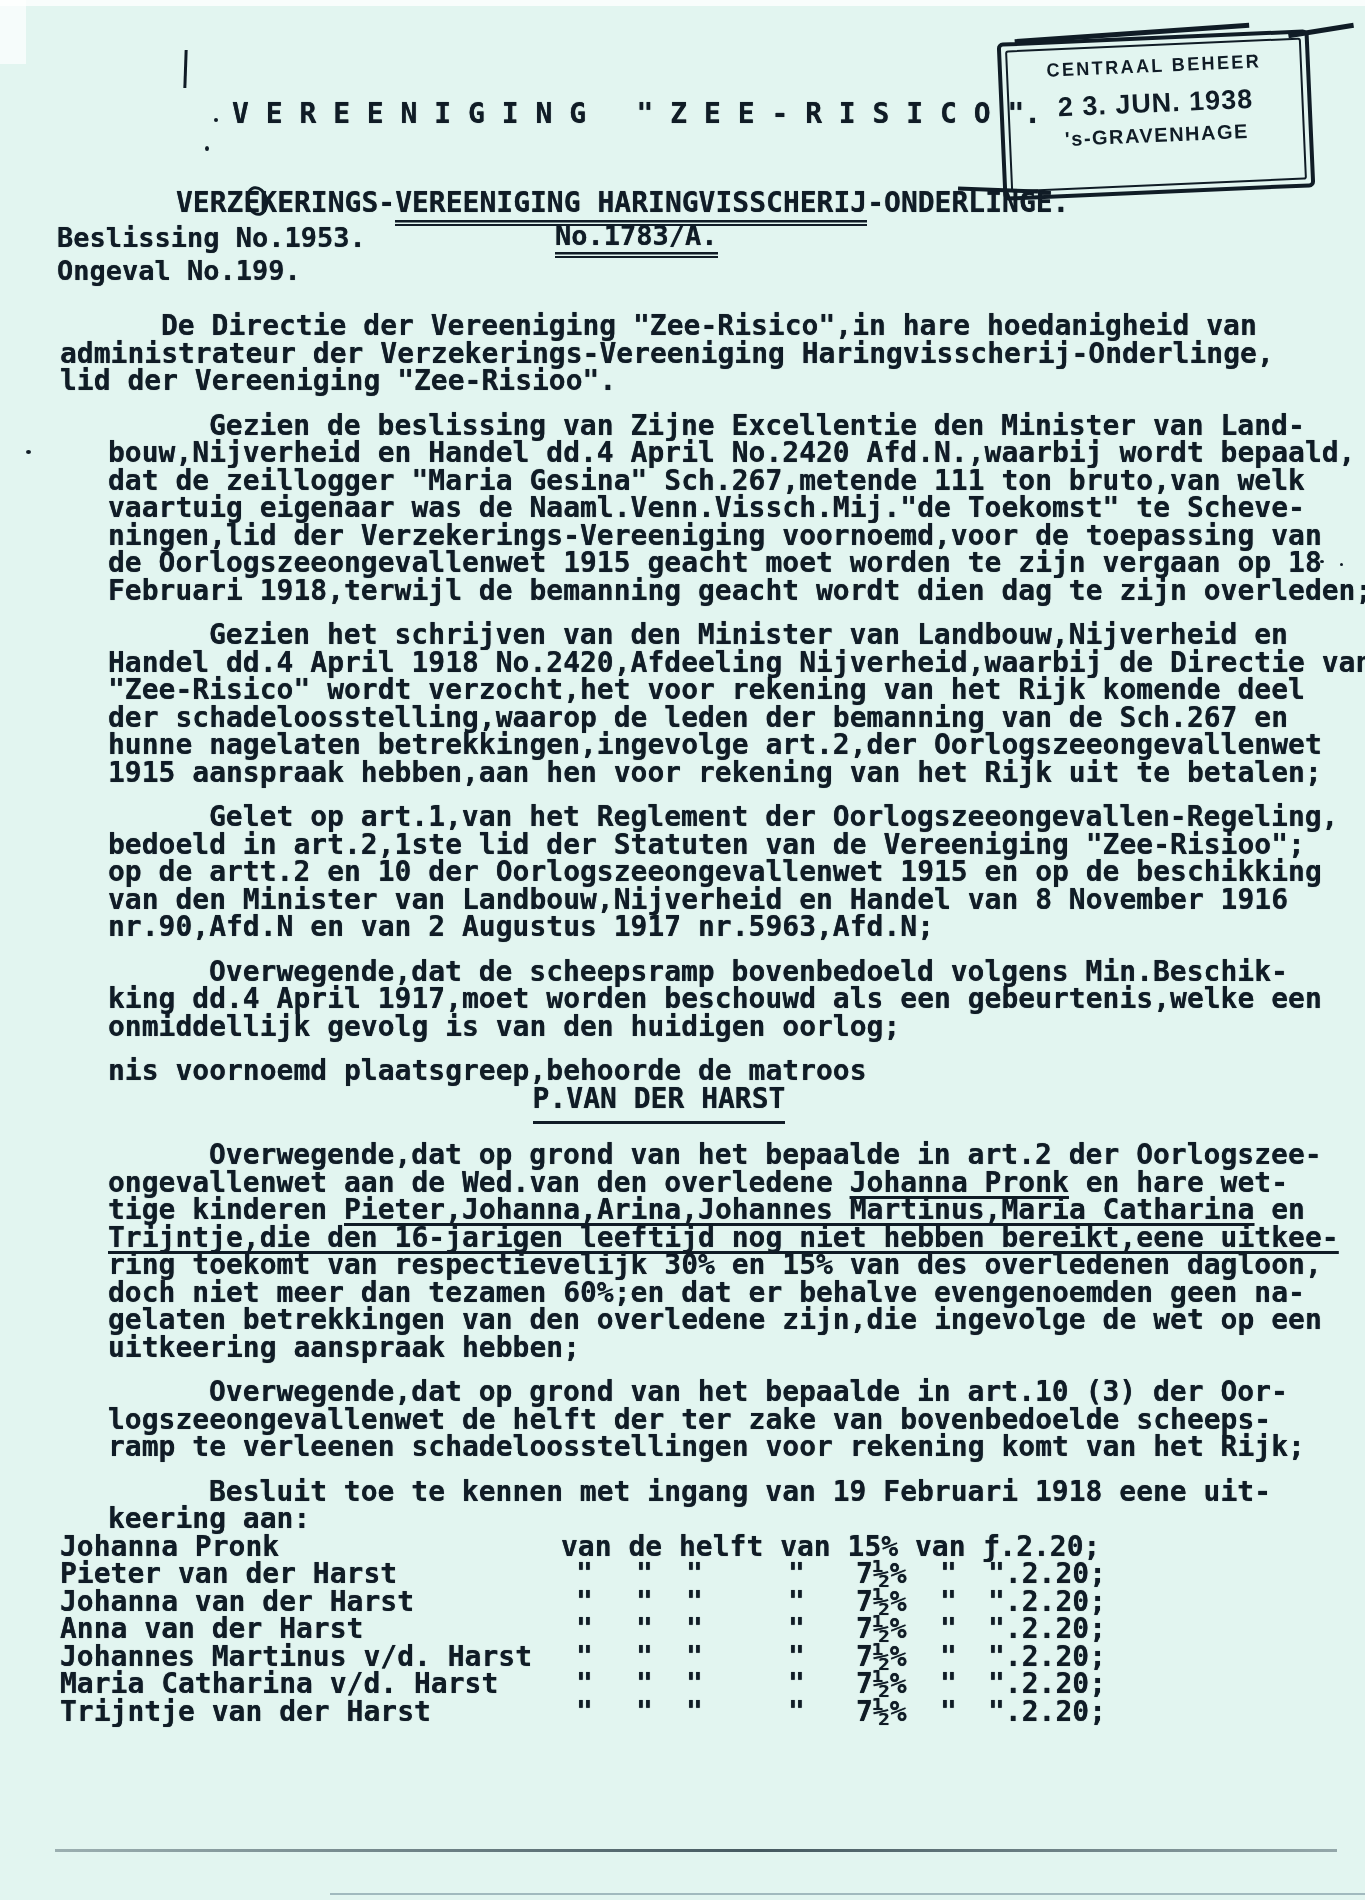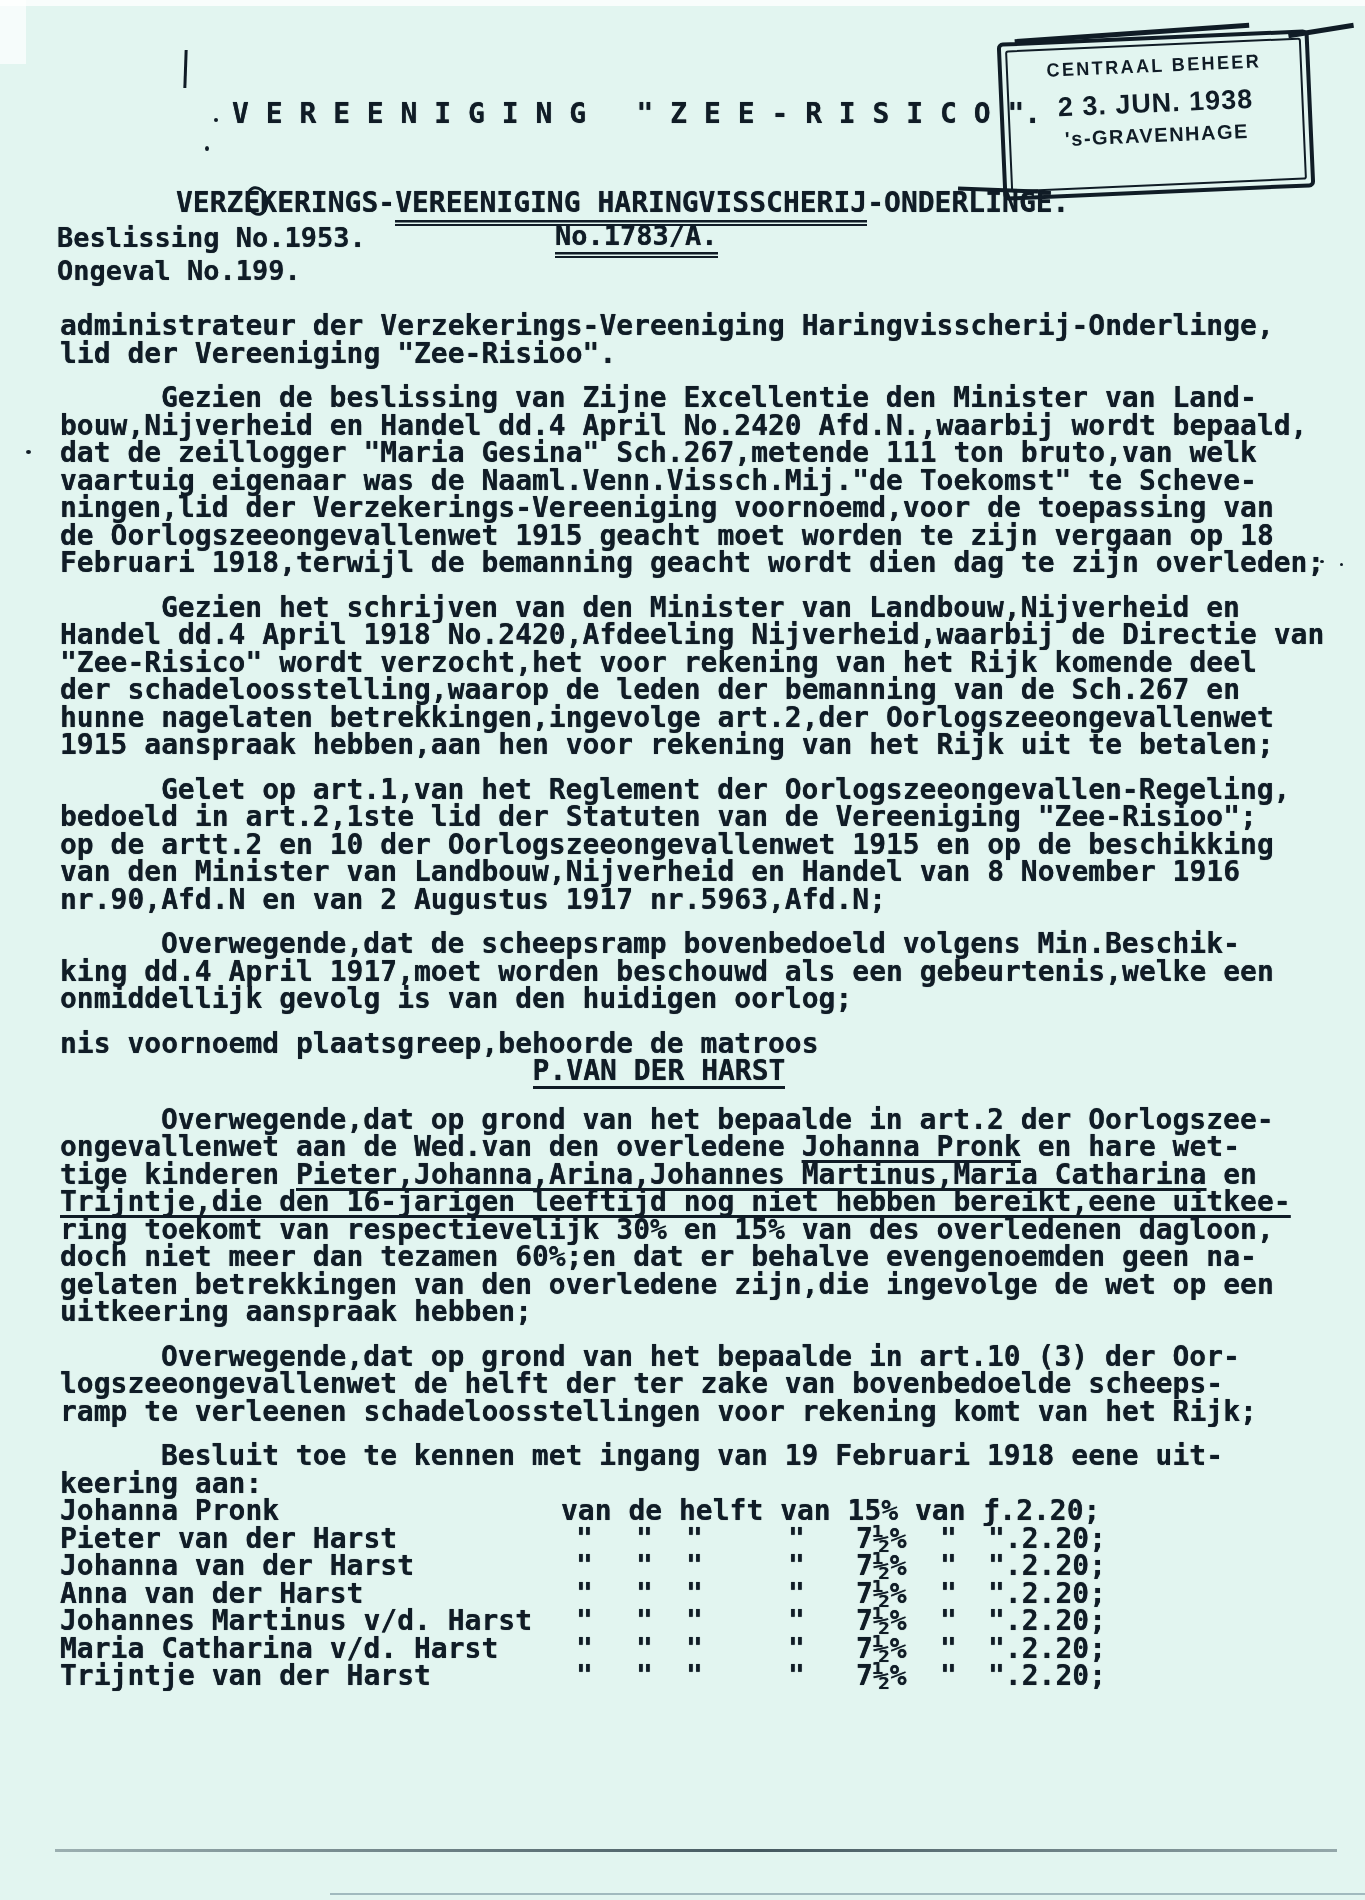--- a/index.html
+++ b/index.html
@@ -25,27 +25,27 @@
     display:inline-block; padding-bottom:7px;
     background-image:linear-gradient(#101c26,#101c26),linear-gradient(#101c26,#101c26);
     background-repeat:no-repeat;
     background-size:100% 2.5px,100% 2px;
     background-position:0 calc(100% - 4px),0 100%;
   }
   
   #doc-body { position:absolute; left:60px; top:312px; width:1260px; font-size:28px; }
   .line { line-height:27.5px; white-space:pre; }
   .ind { padding-left:101px; }
-  .blk.gap { margin-top:17px; }
+  .blk.gap { margin-top:17px;margin-left:48px; }
   .u {
     text-decoration:underline; text-decoration-thickness:2.5px;
     text-underline-offset:4px; text-decoration-skip-ink:none;
   }
   .center-name { display:flex; justify-content:center; padding-right:62px; line-height:27.5px; }
-  .center-name span { border-bottom:3.5px solid #101c26; padding-bottom:1px; white-space:pre; }
+  .center-name span { border-bottom:3.5px solid #101c26; padding-bottom:9px; white-space:pre; }
   
   .trow { position:relative; line-height:27.5px; white-space:pre; }
   .tcell { position:absolute; top:0; white-space:pre; }
   
   .stamp {
     position:absolute; left:1000px; top:36px; width:304px; height:150px;
     transform:rotate(-2.5deg); border:4px solid #101c26; border-radius:6px; z-index:3;
     font-family:"Liberation Sans",sans-serif; color:#101c26;
   }
   .stamp::before { content:""; position:absolute; inset:4px; border:2px solid #101c26; border-radius:3px; }
@@ -94,20 +94,21 @@
   <div class="stamp">
     <div class="stamp-line1">CENTRAAL BEHEER</div>
     <div class="stamp-date">2 3. JUN. 1938</div>
     <div class="stamp-city">'s-GRAVENHAGE</div>
   </div>
   <div class="stamp-ext1"></div>
   <div class="stamp-ext2"></div>
 
   <div id="doc-body" class="txt">
       <div class="blk">
+        <div class="line ind">De Directie der Vereeniging "Zee-Risico",in hare hoedanigheid van</div>
         <div class="line">administrateur der Verzekerings-Vereeniging Haringvisscherij-Onderlinge,</div>
         <div class="line">lid der Vereeniging "Zee-Risioo".</div>
       </div>
       <div class="blk gap">
         <div class="line ind">Gezien de beslissing van Zijne Excellentie den Minister van Land-</div>
         <div class="line">bouw,Nijverheid en Handel dd.4 April No.2420 Afd.N.,waarbij wordt bepaald,</div>
         <div class="line">dat de zeillogger "Maria Gesina" Sch.267,metende 111 ton bruto,van welk</div>
         <div class="line">vaartuig eigenaar was de Naaml.Venn.Vissch.Mij."de Toekomst" te Scheve-</div>
         <div class="line">ningen,lid der Verzekerings-Vereeniging voornoemd,voor de toepassing van</div>
         <div class="line">de Oorlogszeeongevallenwet 1915 geacht moet worden te zijn vergaan op 18</div>

